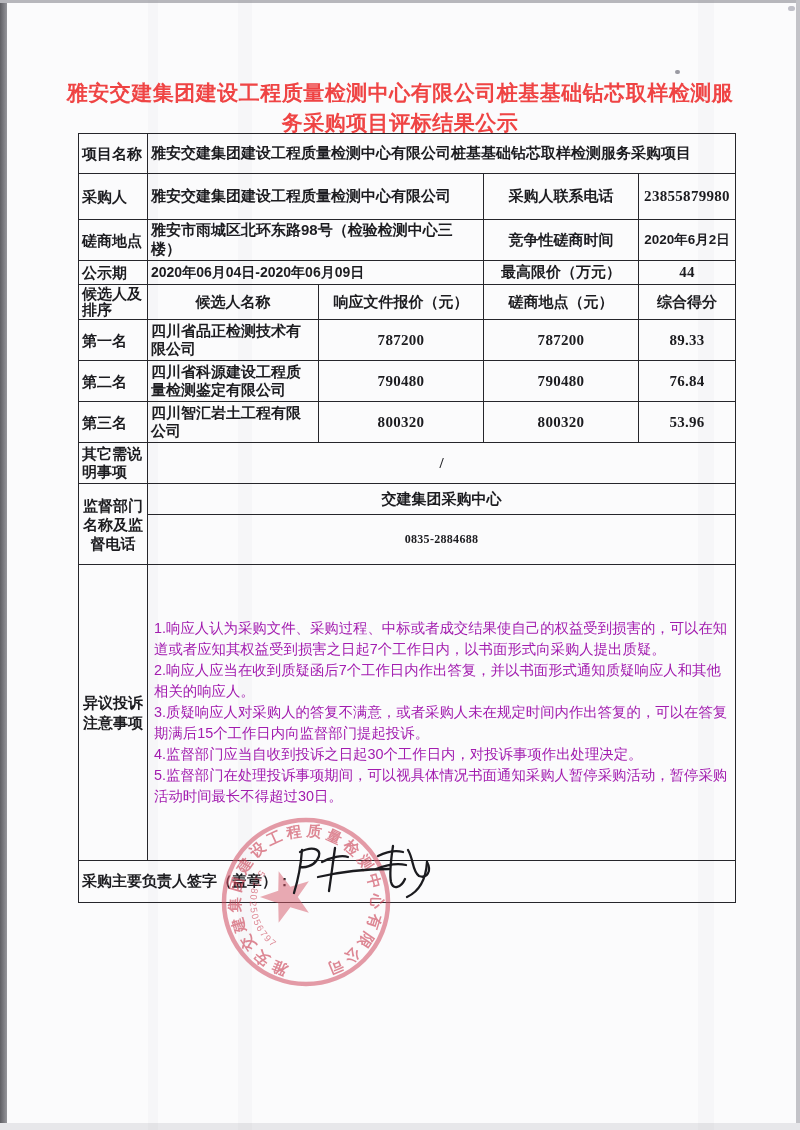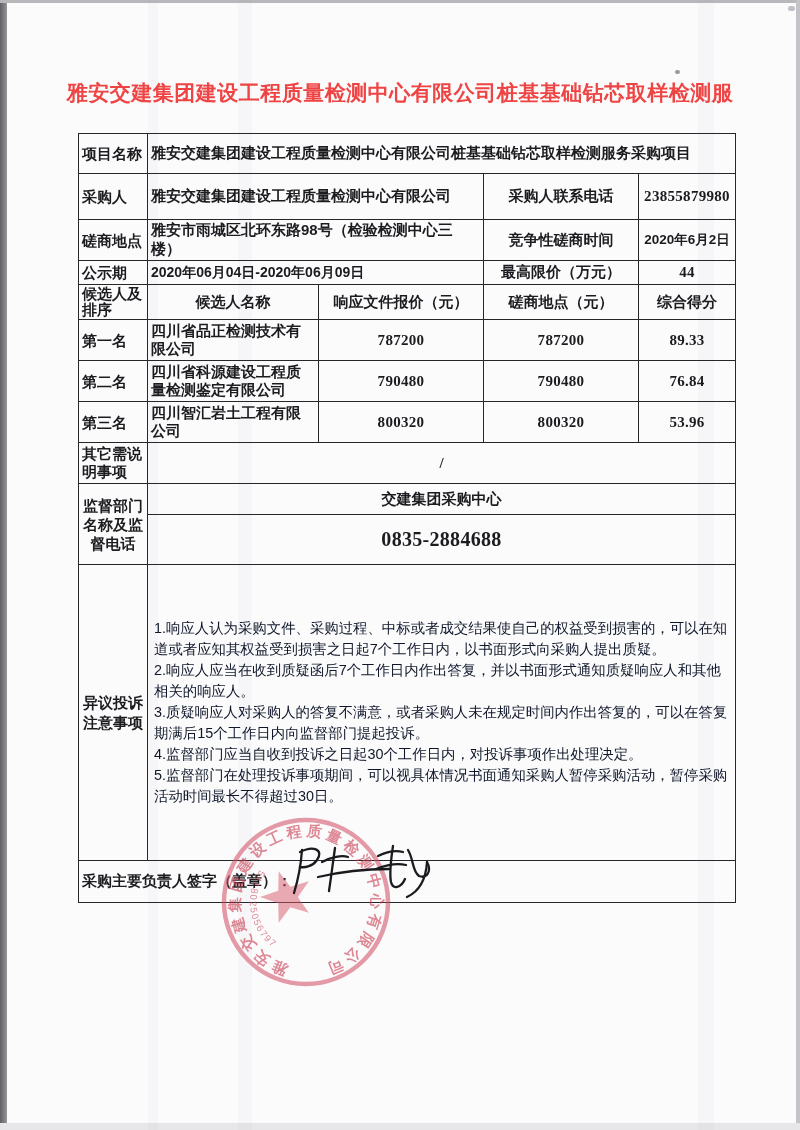--- a/index.html
+++ b/index.html
@@ -35,21 +35,21 @@
     padding:1px 3px;overflow:hidden;
   }
   td.lbl{padding:1px 2px;line-height:19px;font-size:15px;}
   td.lbl-c{text-align:center;}
   td.val{font-size:15px;}
   td.ctr{text-align:center;}
   td.num{font-family:"Liberation Serif","DejaVu Serif",serif;font-weight:400;
     font-size:15.5px;text-align:center;letter-spacing:0.3px;}
   td.name-cell{font-size:14.5px;line-height:18px;font-weight:600;}
   .hdr{font-size:14.5px;}
-  .complaint-wrap{font-weight:500;font-size:14.4px;line-height:21px;padding:2px 4px 2px 3px;color:#0f172a;}
+  .complaint-wrap{font-weight:500;font-size:14.4px;line-height:21px;padding:2px 4px 2px 3px;color:#a21caf;}
   .sup-shift{padding-right:135px;text-align:center;}
   .slash{font-family:"Liberation Serif","DejaVu Serif",serif;font-weight:400;font-size:16px;}
 
   .seal{position:absolute;left:218px;top:812px;width:176px;height:182px;filter:blur(0.35px);}
   .signature{position:absolute;left:288px;top:838px;width:175px;height:64px;}
 </style>
 </head>
 <body>
 
 <div class="edge-left"></div>
@@ -57,20 +57,21 @@
 <div class="edge-right"></div>
 <div class="edge-bottom"></div>
 <div class="streak" style="left:148px;width:10px;"></div>
 <div class="streak" style="left:238px;width:14px;"></div>
 <div class="streak" style="left:698px;width:16px;"></div>
 <div class="speck1"></div>
 <div class="speck2"></div>
 
 <div class="doc-title">
   <div>雅安交建集团建设工程质量检测中心有限公司桩基基础钻芯取样检测服</div>
+  <div>务采购项目评标结果公示</div>
 </div>
 
 <table class="main">
   <colgroup>
     <col style="width:69px">
       <col style="width:171px">
       <col style="width:165px">
     <col style="width:155px">
       <col style="width:97px">
   </colgroup>
@@ -127,21 +128,21 @@
   </tr>
   <tr style="height:41px">
     <td class="lbl" style="line-height:18px">其它需说明事项</td>
     <td class="ctr slash" colspan="4">/</td>
   </tr>
   <tr style="height:31px">
     <td class="lbl lbl-c" rowspan="2" style="line-height:19px">监督部门名称及监督电话</td>
     <td class="sup-shift" colspan="4">交建集团采购中心</td>
   </tr>
   <tr style="height:50px">
-    <td class="sup-shift num" colspan="4" style="font-size:20px">0835-2884688</td>
+    <td class="sup-shift num" colspan="4" style="font-size:12px">0835-2884688</td>
   </tr>
   <tr style="height:296px">
     <td class="lbl lbl-c" style="line-height:20px">异议投诉注意事项</td>
     <td colspan="4" style="vertical-align:middle">
       <div class="complaint-wrap">
         <div>1.响应人认为采购文件、采购过程、中标或者成交结果使自己的权益受到损害的，可以在知道或者应知其权益受到损害之日起7个工作日内，以书面形式向采购人提出质疑。</div>
         <div>2.响应人应当在收到质疑函后7个工作日内作出答复，并以书面形式通知质疑响应人和其他相关的响应人。</div>
         <div>3.质疑响应人对采购人的答复不满意，或者采购人未在规定时间内作出答复的，可以在答复期满后15个工作日内向监督部门提起投诉。</div>
         <div>4.监督部门应当自收到投诉之日起30个工作日内，对投诉事项作出处理决定。</div>
         <div>5.监督部门在处理投诉事项期间，可以视具体情况书面通知采购人暂停采购活动，暂停采购活动时间最长不得超过30日。</div>

